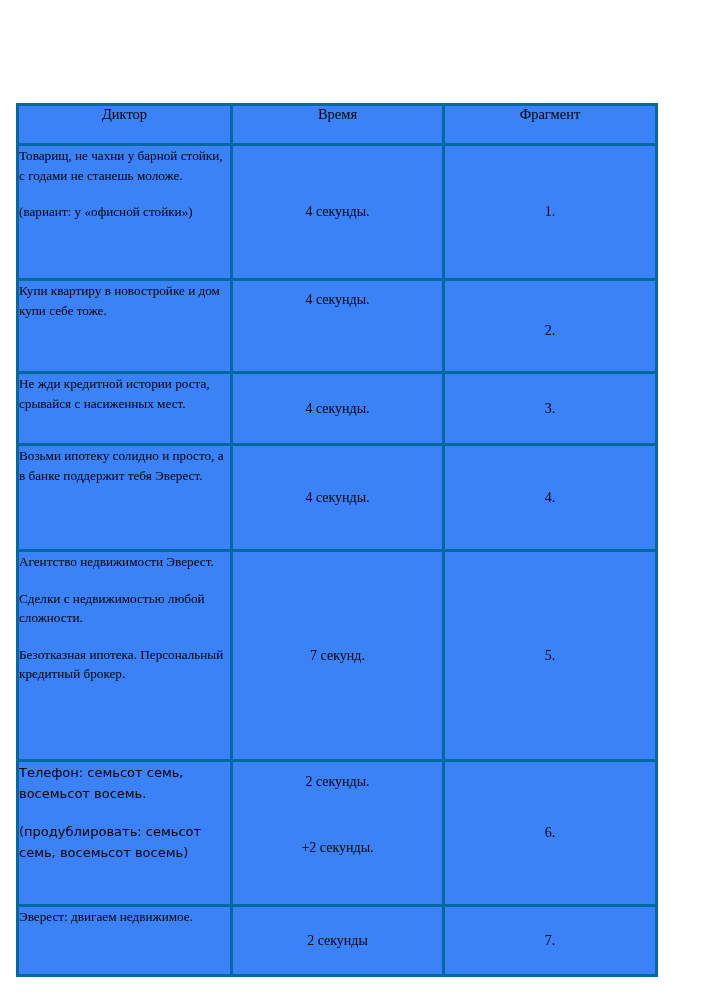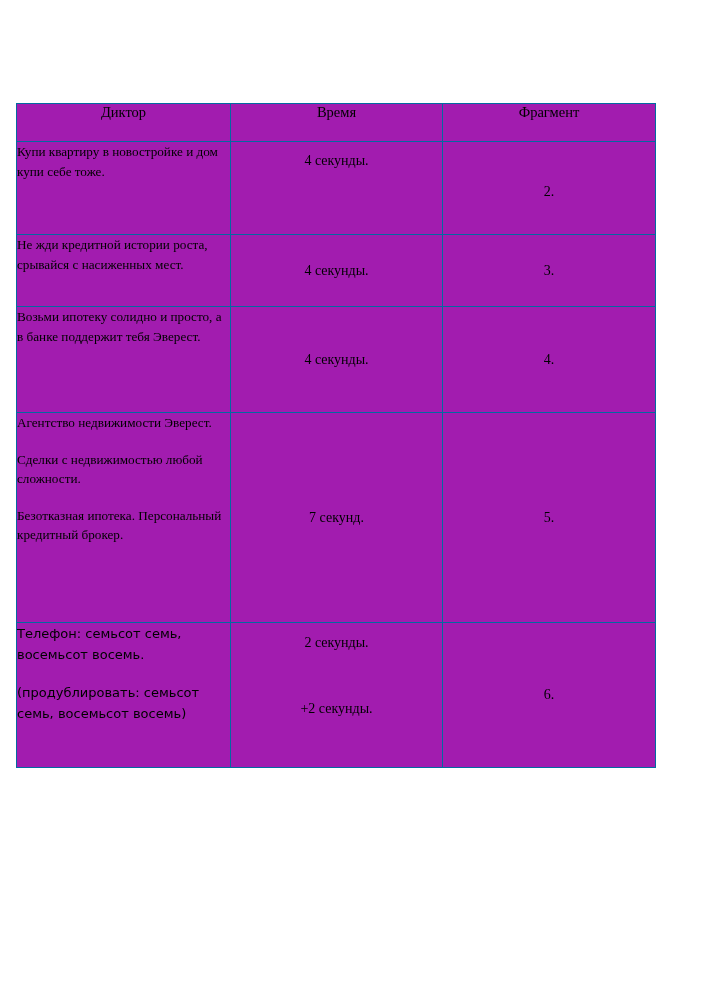--- a/index.html
+++ b/index.html
@@ -36,24 +36,24 @@
   table.script-table {
     position: absolute;
     left: 16px;
     top: 103px;
     width: 639px;
     border-collapse: collapse;
     table-layout: fixed;
   }
   table.script-table td,
   table.script-table th {
-    border: 1px solid #0369a1;
+    border: 3px solid #0369a1;
     padding: 0;
     vertical-align: top;
-    background: #a21caf;
+    background: #3b82f6;
   }
   col.c-speaker { width: 214px; }
   col.c-time    { width: 212px; }
   col.c-frag    { width: 213px; }
 
   
   th.hd {
     height: 37px;
     text-align: center;
     vertical-align: middle;
@@ -116,20 +116,28 @@
     </colgroup>
     <thead>
       <tr>
         <th class="hd">Диктор</th>
         <th class="hd">Время</th>
         <th class="hd">Фрагмент</th>
       </tr>
     </thead>
     <tbody>
 
+      <tr style="height:135px;">
+        <td class="speaker">
+          <p class="para">Товарищ, не чахни у барной стойки, с годами не станешь моложе.</p>
+          <p class="para">(вариант: у «офисной стойки»)</p>
+        </td>
+        <td class="time mid">4 секунды.</td>
+        <td class="frag mid">1.</td>
+      </tr>
 
       <tr style="height:93px;">
         <td class="speaker">
           <p class="para">Купи квартиру в новостройке и дом купи себе тоже.</p>
         </td>
         <td class="time top">4 секунды.</td>
         <td class="frag lower">2.</td>
       </tr>
 
       <tr style="height:72px;">
@@ -163,17 +171,24 @@
           <p class="para">Телефон: семьсот семь, восемьсот восемь.</p>
           <p class="para">(продублировать: семьсот семь, восемьсот восемь)</p>
         </td>
         <td class="time" style="vertical-align:top;font-family:Liberation Serif, serif;">
           <div class="time-a">2 секунды.</div>
           <div class="time-b">+2 секунды.</div>
         </td>
         <td class="frag mid">6.</td>
       </tr>
 
+      <tr style="height:70px;">
+        <td class="speaker">
+          <p class="para">Эверест: двигаем недвижимое.</p>
+        </td>
+        <td class="time mid">2 секунды</td>
+        <td class="frag mid">7.</td>
+      </tr>
 
     </tbody>
   </table>
 
 </div>
 
 </body></html>

